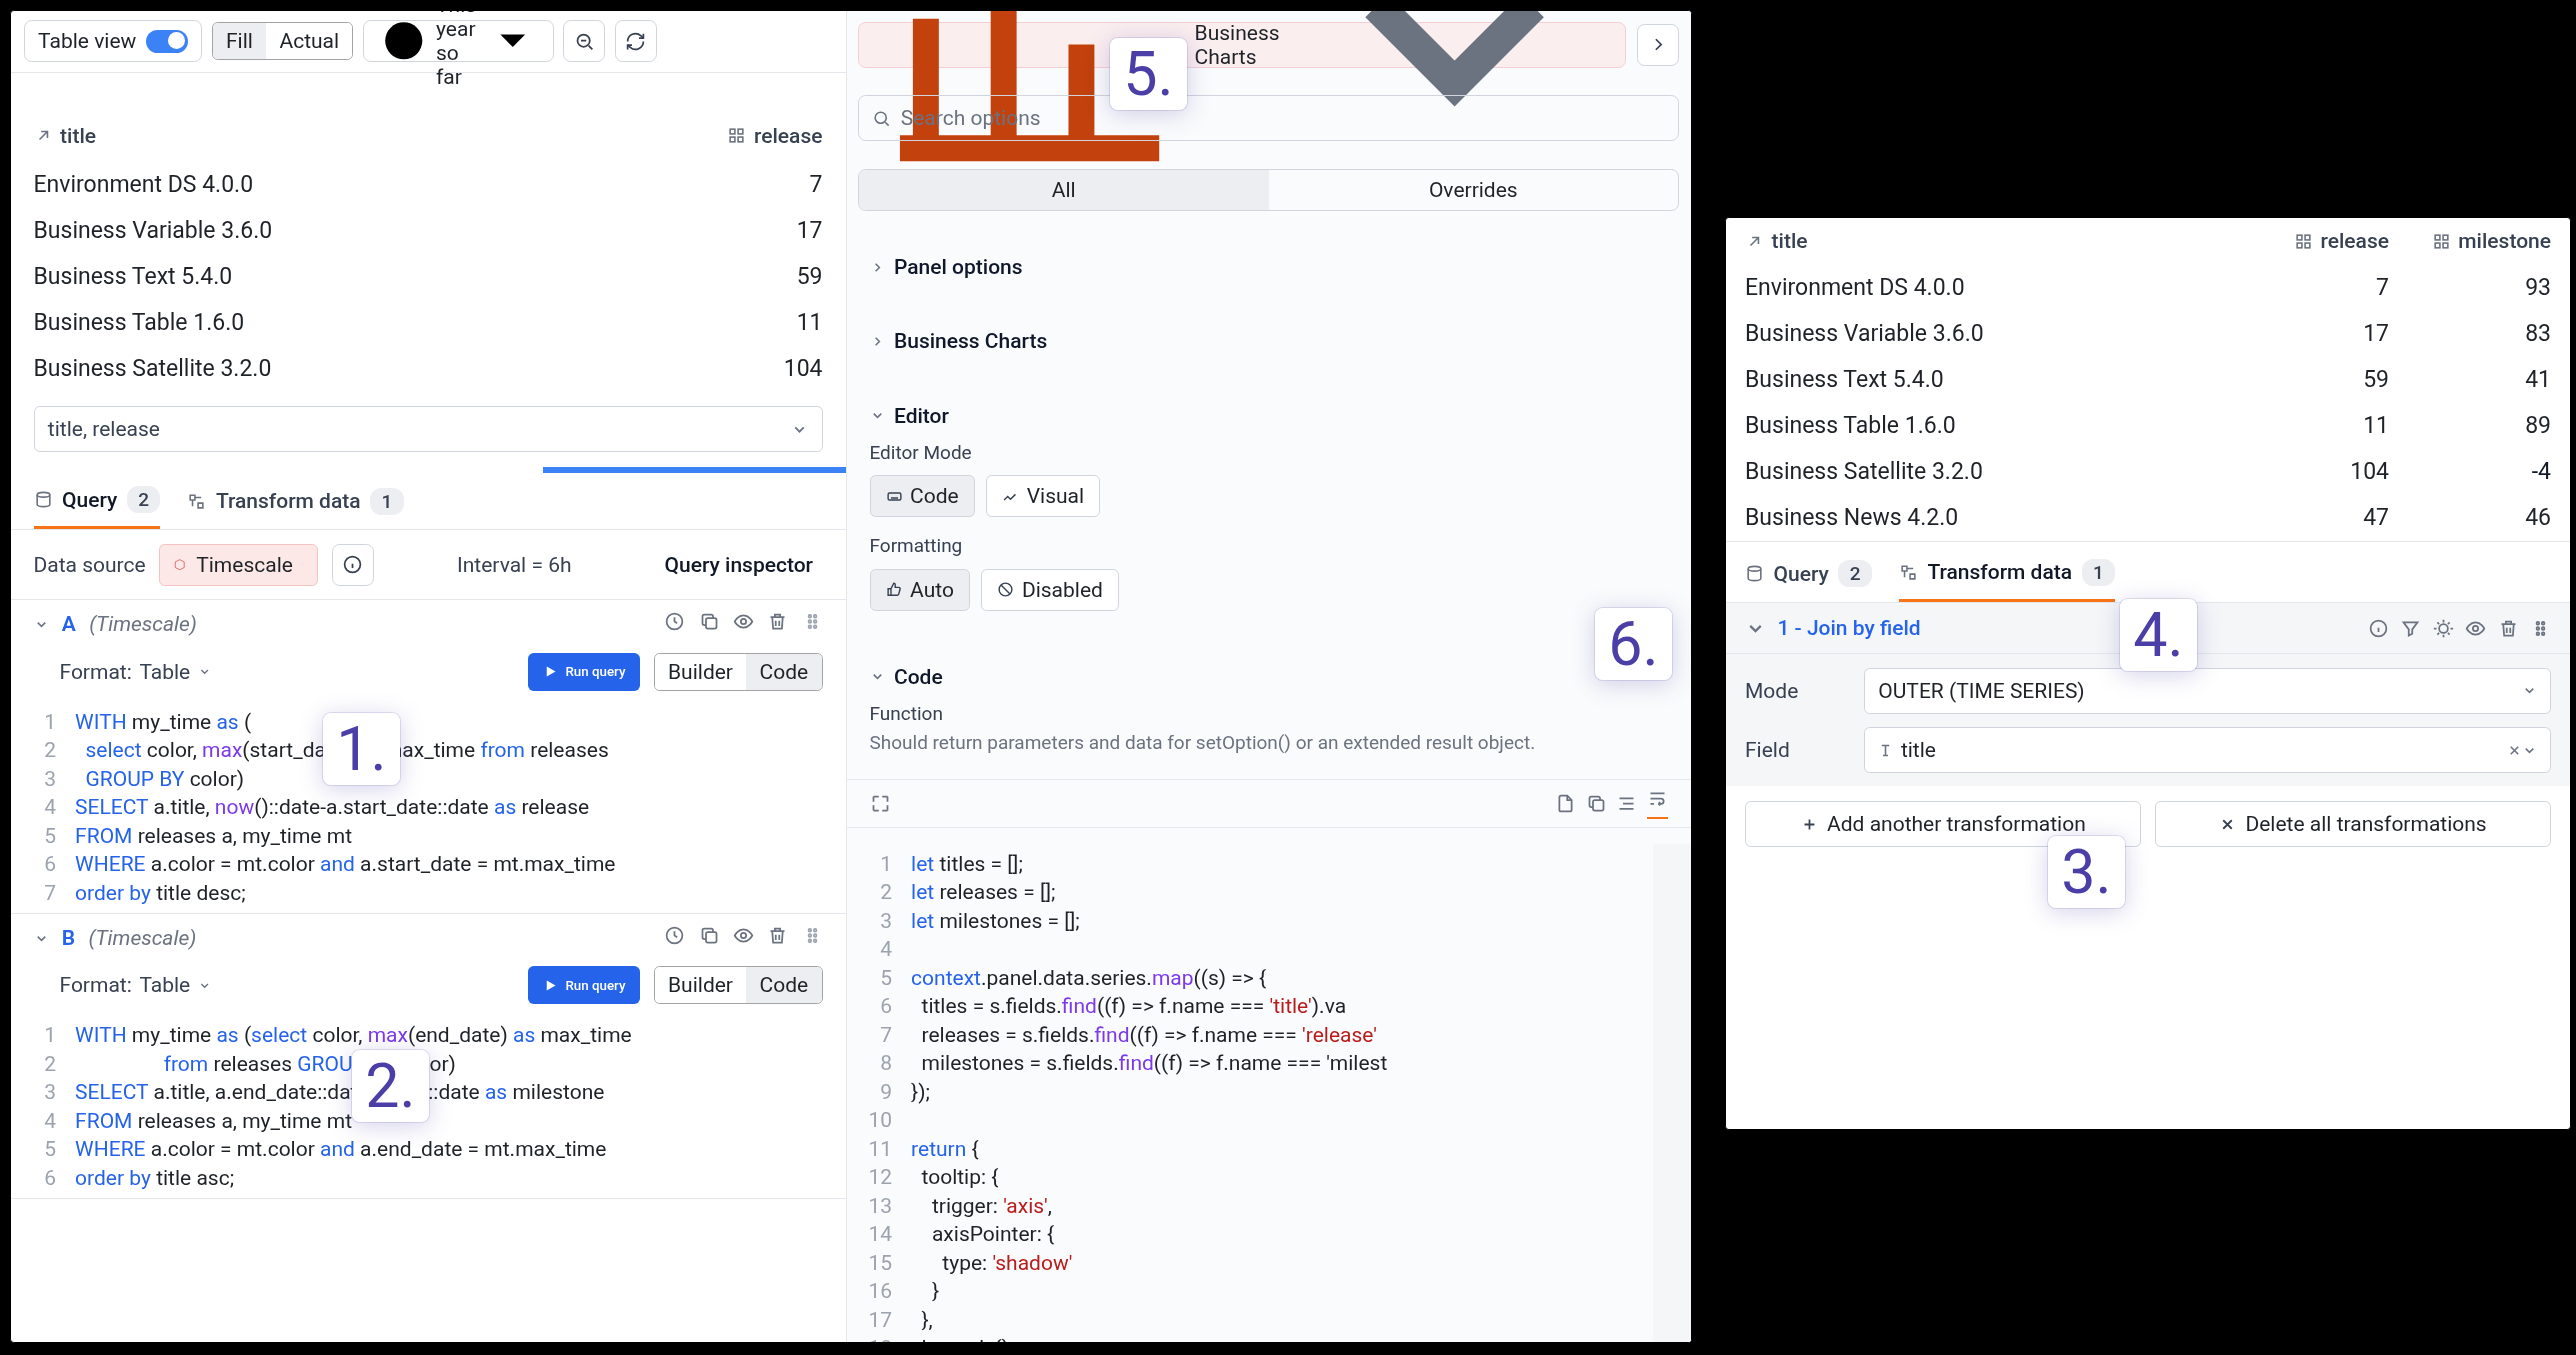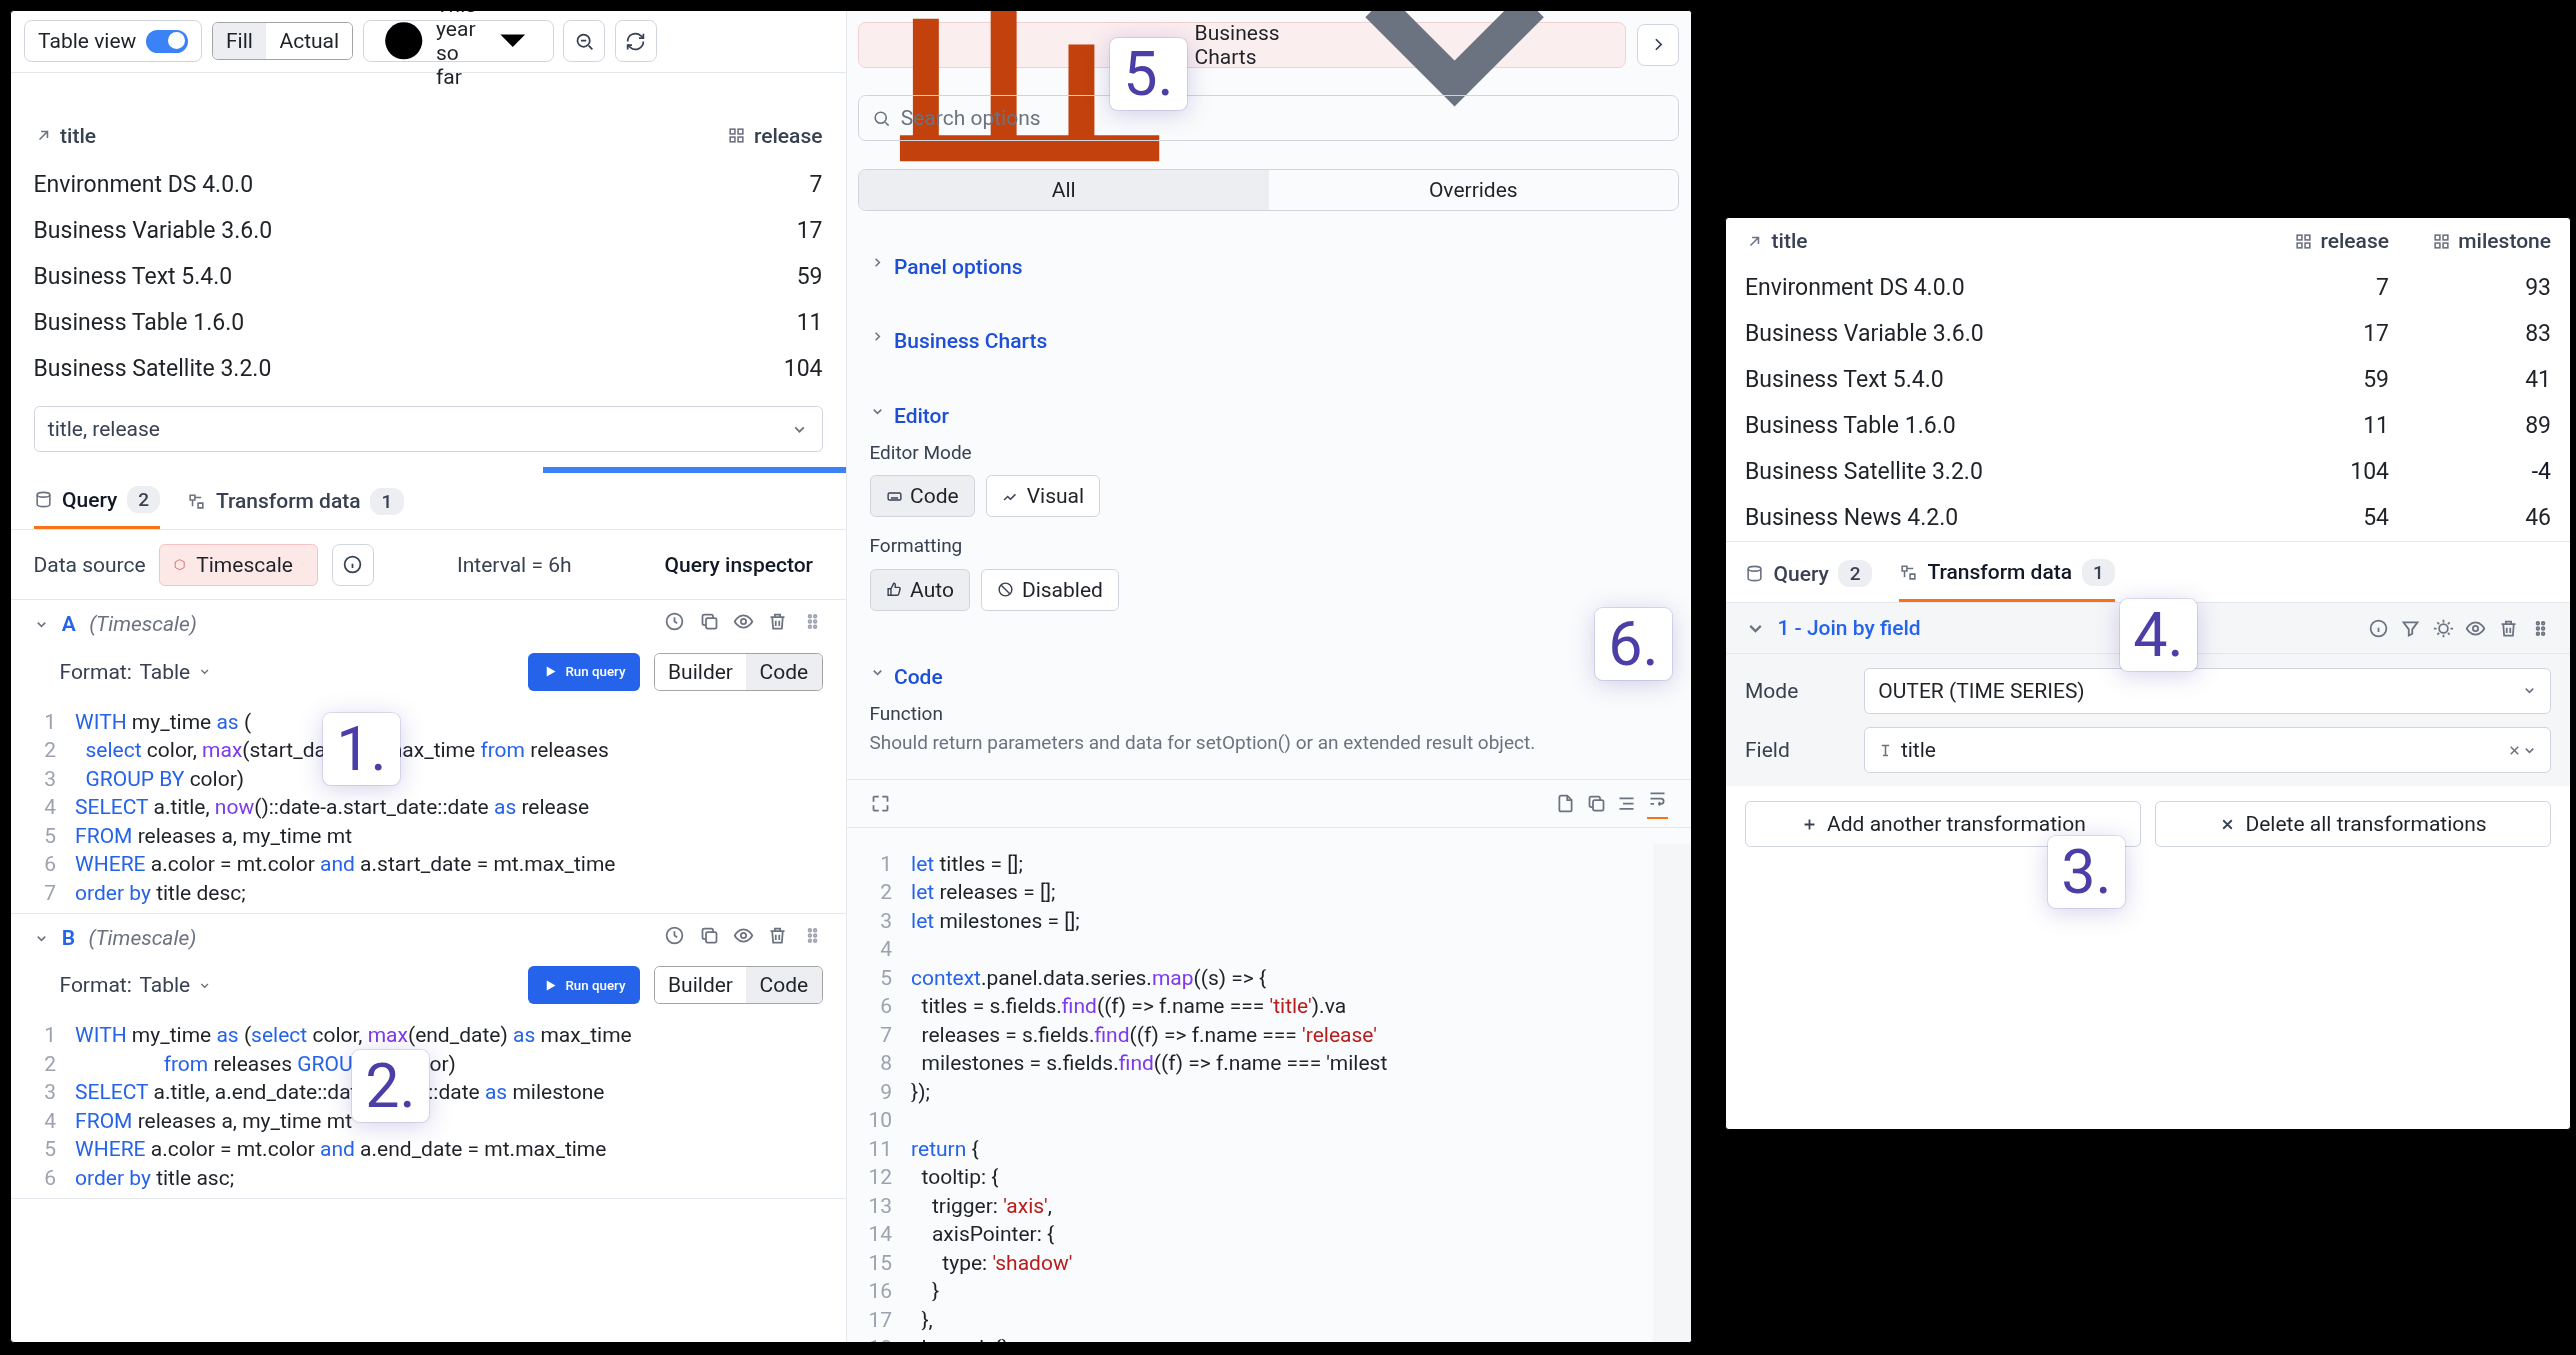--- a/index.html
+++ b/index.html
@@ -97,21 +97,21 @@
 
   
   .vis-chip { display:flex; align-items:center; gap:9.5px; height:46px; padding:0 15px; margin:11.4px; background:#fbeeef; border:1px solid #f3cfd3; border-radius:7.6px; }
   .vis-chip .sp{flex:1;}
   .search-row { margin:0 11.4px 11.4px; height:46px; border:1px solid #d0d5dd; border-radius:7.6px; display:flex; align-items:center; padding:0 13.3px; gap:9.5px; color:#6b7280; }
   .search-row svg{width:19px;height:19px;stroke:#6b7280;fill:none;stroke-width:2;}
   .seg-tabs { margin:0 11.4px 11.4px; display:flex; border:1px solid #d0d5dd; border-radius:7.6px; overflow:hidden; height:42px; }
   .seg-tabs .t { flex:1; display:flex; align-items:center; justify-content:center; cursor:pointer; }
   .seg-tabs .t.active{ background:#eceef1; }
   .opt-sec { padding:9.5px 23px; }
-  .opt-sec .sec-hdr { display:flex; align-items:flex-start; gap:9.5px; color:#1d4ed8; font-weight:500; padding:7.6px 0; cursor:pointer; }
+  .opt-sec .sec-hdr { display:flex; align-items:center; gap:9.5px; color:#0f172a; font-weight:500; padding:7.6px 0; cursor:pointer; }
   .sec-hdr svg{width:15px;height:15px;stroke:#6b7280;fill:none;stroke-width:2.5;}
   .opt-label{ color:#374151; font-size:19px; padding:5.7px 0; }
   .opt-hint{ color:#6b7280; font-size:19px; }
   .btnrow{display:flex;gap:11.4px;padding:5.7px 0 11.4px;}
   .btn-opt{display:flex;align-items:center;gap:7.6px;height:42px;padding:0 15px;border:1px solid #d0d5dd;background:#fff;border-radius:5.7px;cursor:pointer;}
   .btn-opt.active{background:#eceef1;}
   .btn-opt svg{width:17px;height:17px;stroke:#374151;fill:none;stroke-width:2;}
   .code-toolbar{display:flex;align-items:center;gap:9.5px;padding:7.6px 23px;border-top:1px solid #e4e7ec;border-bottom:1px solid #e4e7ec;}
   .code-toolbar .sp{flex:1;}
   .code-toolbar svg{width:21px;height:21px;stroke:#6b7280;fill:none;stroke-width:2;cursor:pointer;}
@@ -628,21 +628,21 @@
           <div class="r-c2">11</div>
           <div class="r-c3 ">89</div>
         </div>
         <div class="r-row">
           <div class="r-c1">Business Satellite 3.2.0</div>
           <div class="r-c2">104</div>
           <div class="r-c3 neg">-4</div>
         </div>
         <div class="r-row">
           <div class="r-c1">Business News 4.2.0</div>
-          <div class="r-c2">54</div>
+          <div class="r-c2">47</div>
           <div class="r-c3 ">46</div>
         </div>
       </div>
   </div>
 
   <div class="r-tabs">
     <div class="tab">
       <svg viewBox="0 0 24 24">
           <ellipse cx="12" cy="6" rx="8" ry="3"></ellipse>
           <path d="M4 6v12c0 1.7 3.6 3 8 3s8-1.3 8-3V6"></path>

